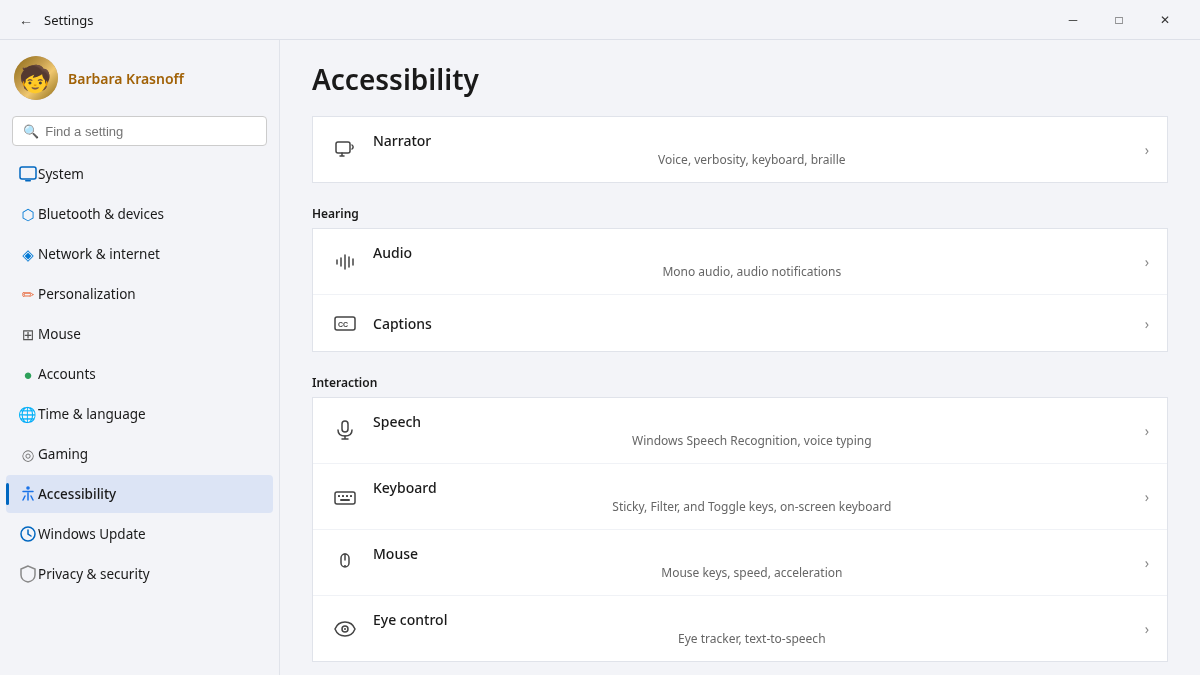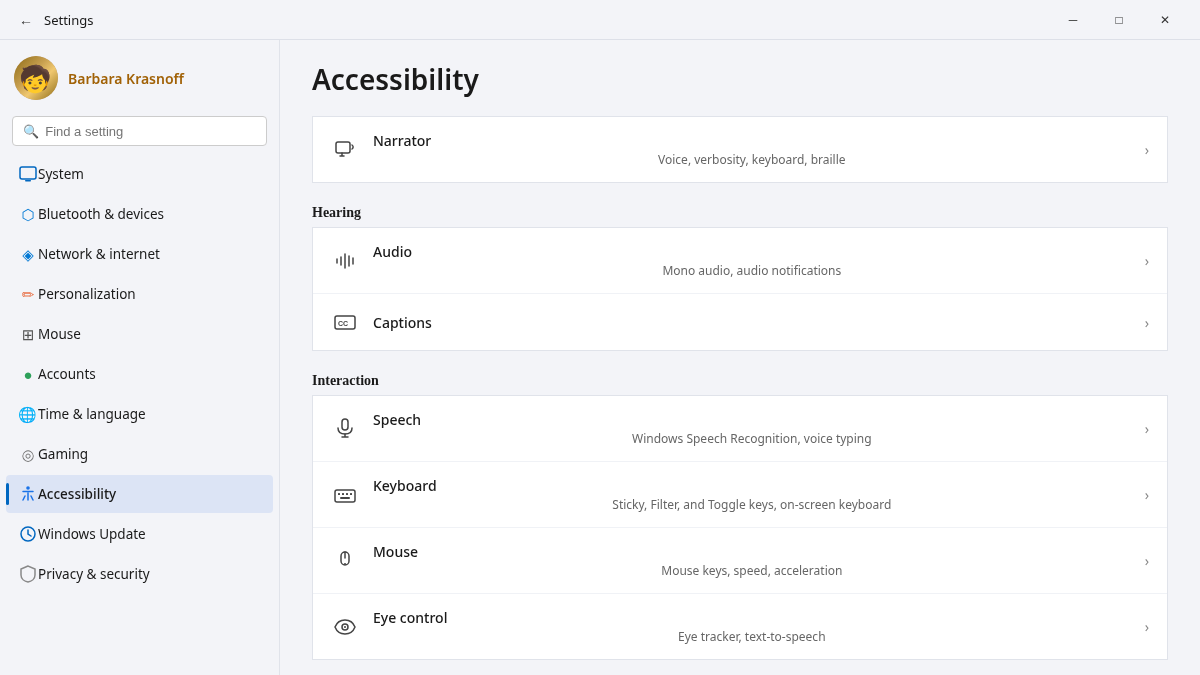--- a/index.html
+++ b/index.html
@@ -165,26 +165,25 @@
       padding: 20px 32px 20px 32px;
     }
     .page-title {
       font-size: 28px;
       font-weight: 600;
       color: #1a1a1a;
       margin-bottom: 18px;
     }
 
     .section-label {
-      font-size: 14px;
+      font-size: 12px;
       font-weight: 600;
       color: #1a1a1a;
       padding: 8px 0 6px 0;
       margin-top: 2px;
-      font-family: Liberation Serif, serif;
     }
 
     .settings-group {
       background: white;
       border-radius: 0;
       margin-bottom: 14px;
       overflow: hidden;
       border: 1px solid #e0e3ea;
     }
     .settings-item {

